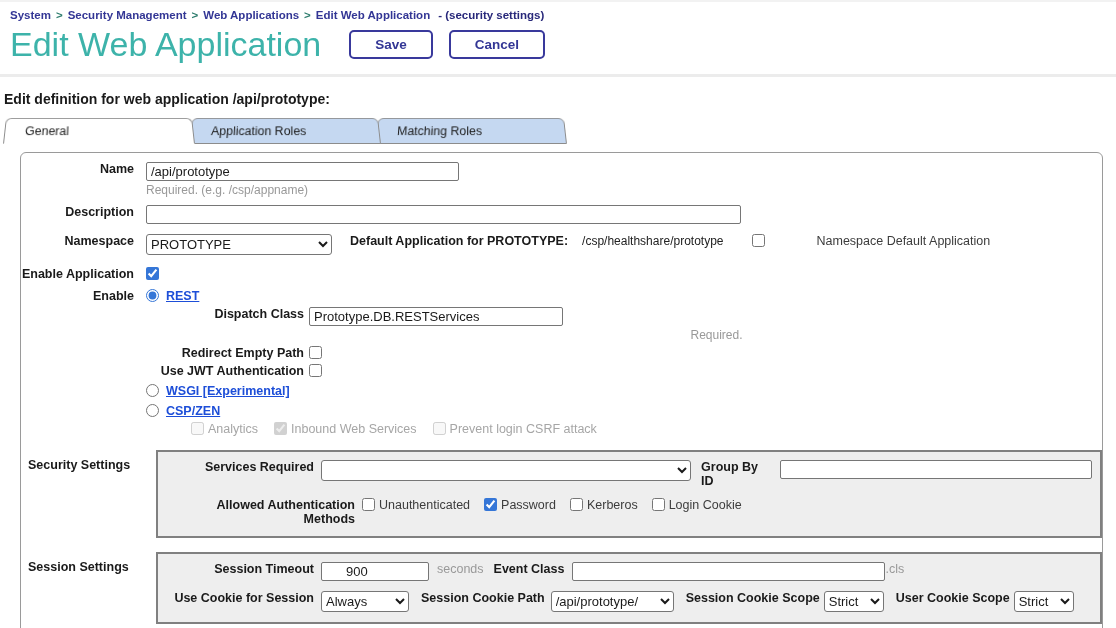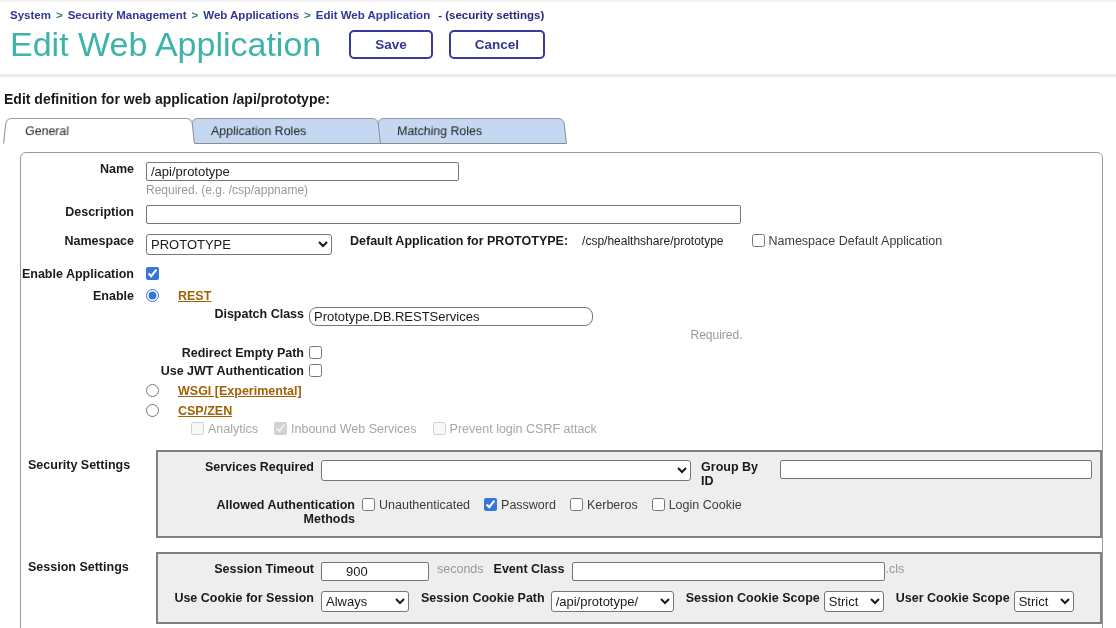--- a/index.html
+++ b/index.html
@@ -45,29 +45,29 @@
   input[type=text] { border: 1px solid #767676; border-radius: 2px; height: 19px;
     font-size: 13px; padding: 0 4px; font-family: "Liberation Sans", sans-serif; color: #1a1a1a; }
   select { border: 1px solid #767676; border-radius: 3px; height: 21px; font-size: 13px;
     background: #fff; font-family: "Liberation Sans", sans-serif; color: #1a1a1a; }
   input[type=checkbox], input[type=radio] { accent-color: #3576d7; width: 13px; height: 13px; }
   .chk-lbl { font-size: 12.5px; color: #3c3c3c; margin-left: 4px; }
   .chk-lbl.dis { color: #a6a6a6; }
   .bold-inline { font-size: 12.5px; font-weight: bold; }
   .val-inline { font-size: 12px; color: #222; }
   .gray-inline { font-size: 12.5px; color: #999; }
-  .radio-link { font-size: 12.5px; font-weight: bold; color: #a16207;
-    text-decoration: underline; margin-left: 19px; cursor: pointer; }
+  .radio-link { font-size: 12.5px; font-weight: bold; color: #1d4ed8;
+    text-decoration: underline; margin-left: 7px; cursor: pointer; }
 
   .panel { width: 950px; background: #eee; border: 2px solid #808080; padding: 8px 8px 10px 8px; }
   .plbl { width: 148px; min-width: 148px; text-align: right; font-weight: bold;
     font-size: 12.5px; margin-right: 7px; }
   .mt4 { margin-top: 4px; } .mt6 { margin-top: 6px; } .mt8 { margin-top: 8px; }
   .mt10 { margin-top: 10px; } .mt12 { margin-top: 12px; } .mt14 { margin-top: 14px; }
-  .gap18 { margin-left: 18px; } .gap14 { margin-left: 14px; } .gap28 { margin-left: 28px; }
+  .gap18 { margin-left: 18px; } .gap14 { margin-left: 14px; } .gap28 { margin-left: 28px; gap: 48px; }
   .sec-label-col { width: 113px; min-width: 113px; text-align: left; font-weight: bold;
     font-size: 12.5px; padding-left: 7px; align-self: flex-start; padding-top: 8px; }
 </style>
 </head>
 <body>
 
 <div class="page-top">
   <div class="crumbs">
     <a>System</a><span class="crumb-sep">&gt;</span><a>Security Management</a><span class="crumb-sep">&gt;</span><a>Web Applications</a><span class="crumb-sep">&gt;</span><a>Edit Web Application</a><span class="crumb-suffix">- (security settings)</span>
   </div>
@@ -119,21 +119,21 @@
 
   <div class="row mt8">
     <span class="lbl">Enable</span>
     <input type="radio" name="enable" checked="" style="">
     <a class="radio-link">REST</a>
   </div>
 
   <div class="row mt4">
     <span class="lbl"></span>
     <span class="lbl2">Dispatch Class</span>
-    <input type="text" style="width: 284px; border-radius: 8px;" value="Prototype.DB.RESTServices">
+    <input type="text" style="width: 254px;" value="Prototype.DB.RESTServices">
   </div>
   <div class="hint2">Required.</div>
 
   <div class="row mt4">
     <span class="lbl"></span>
     <span class="lbl2">Redirect Empty Path</span>
     <input type="checkbox" style="">
   </div>
 
   <div class="row mt4">

